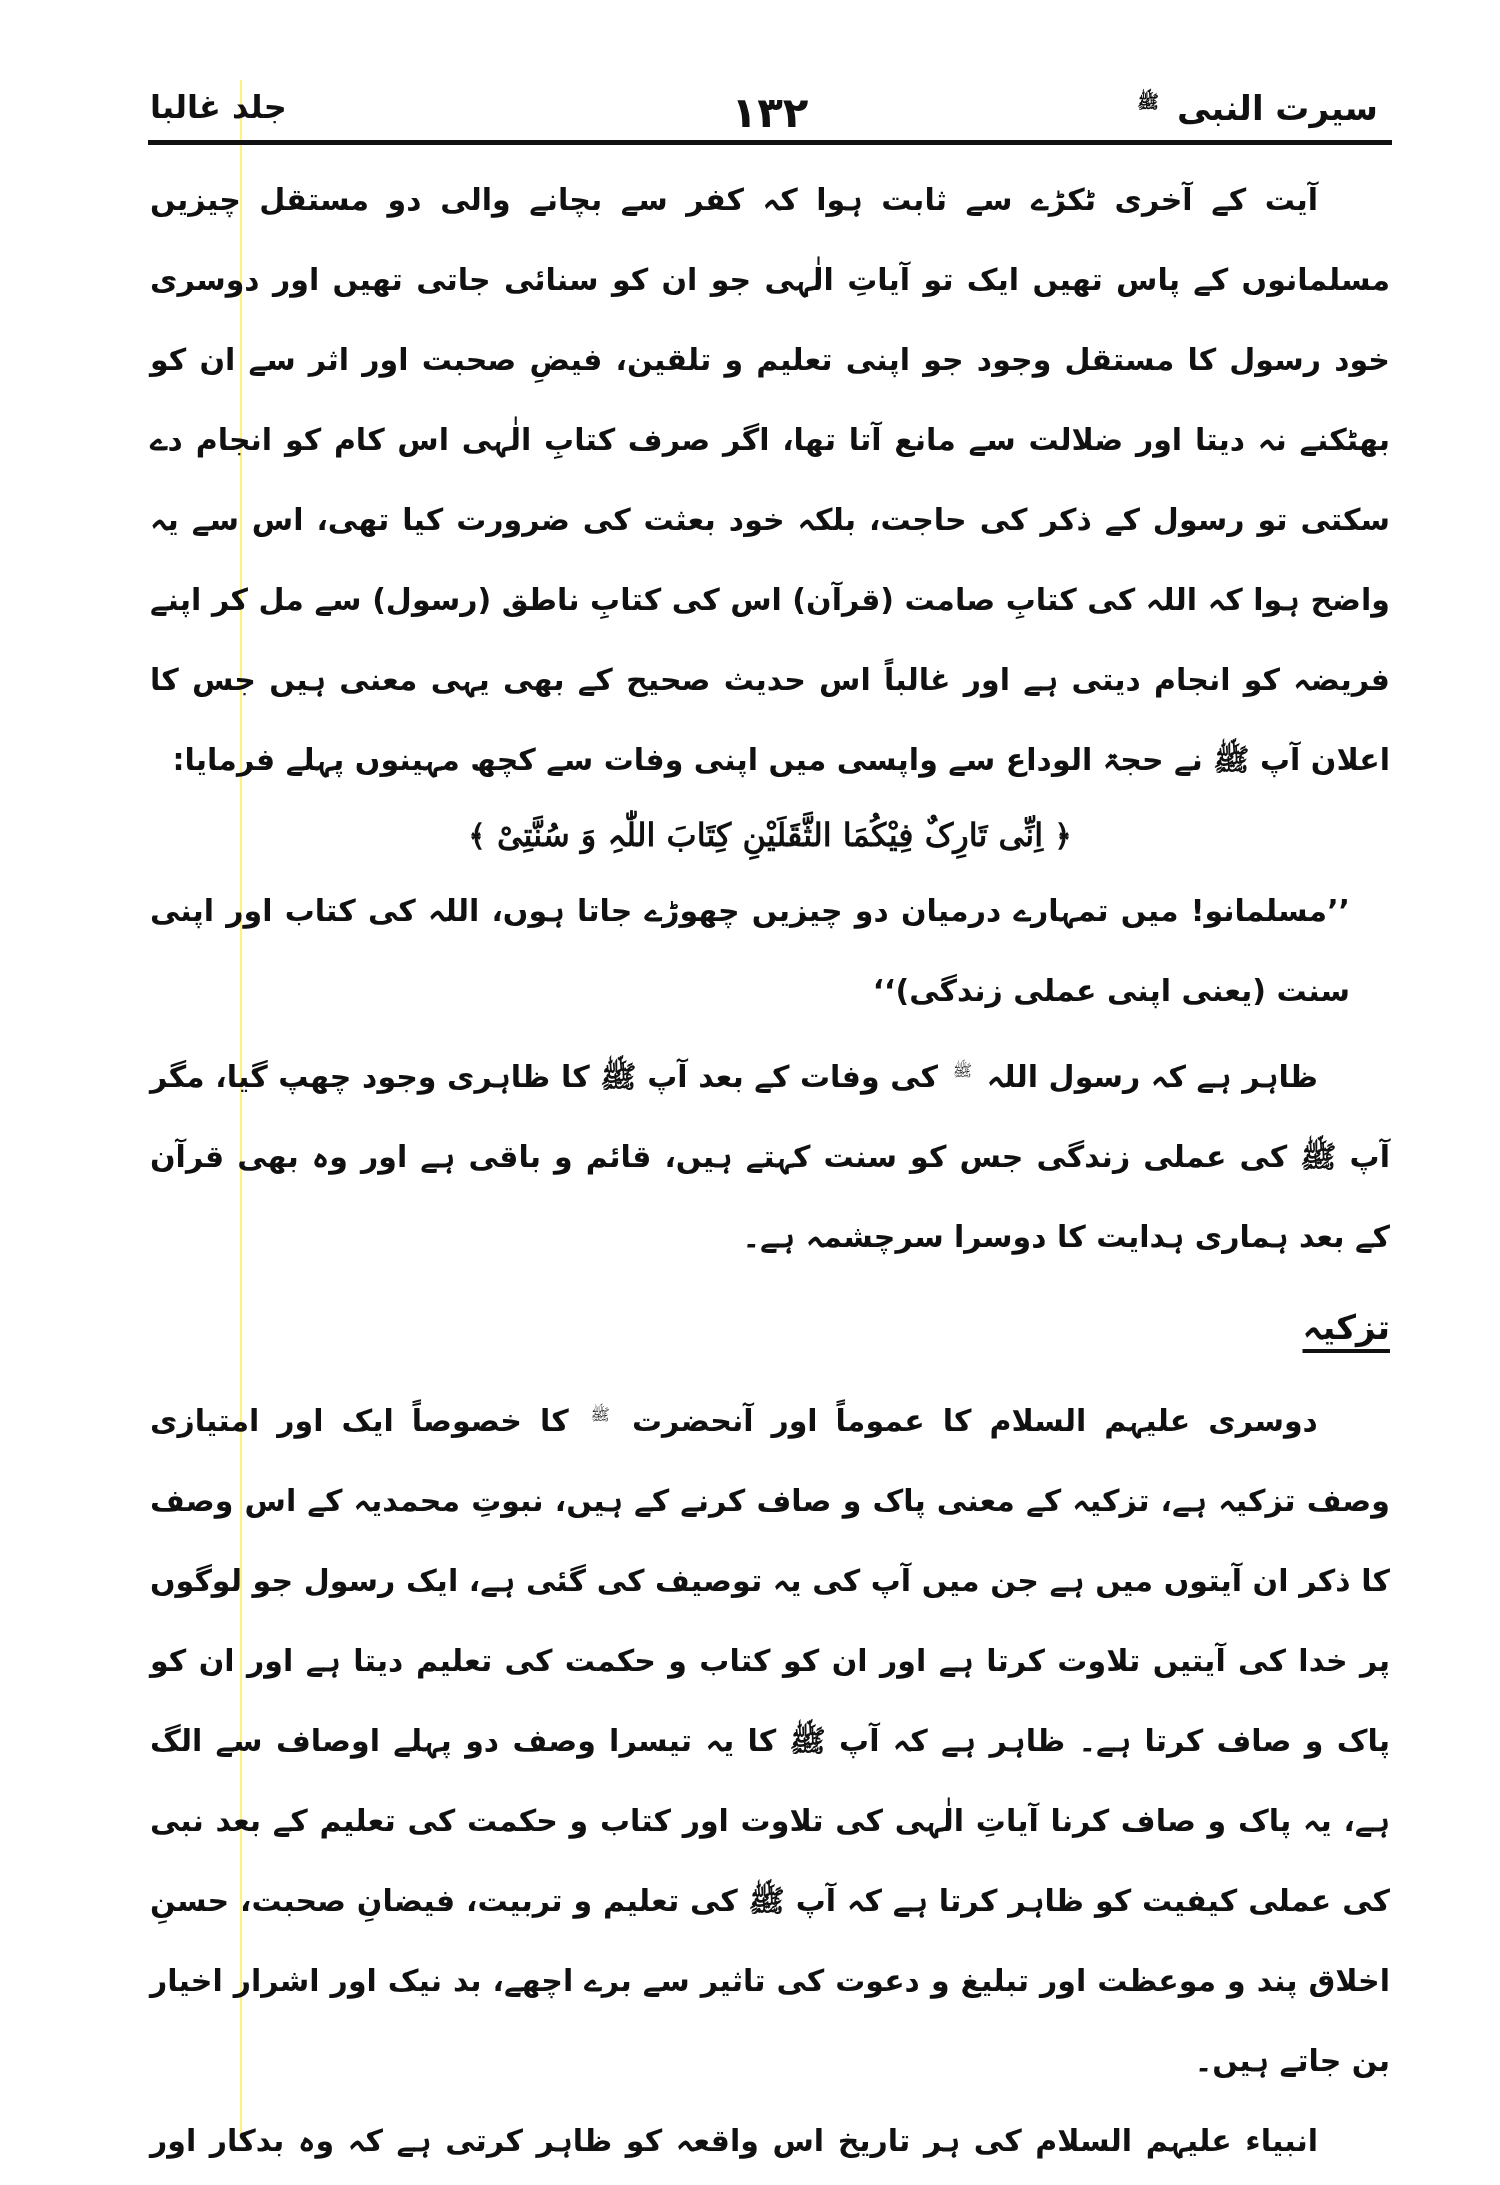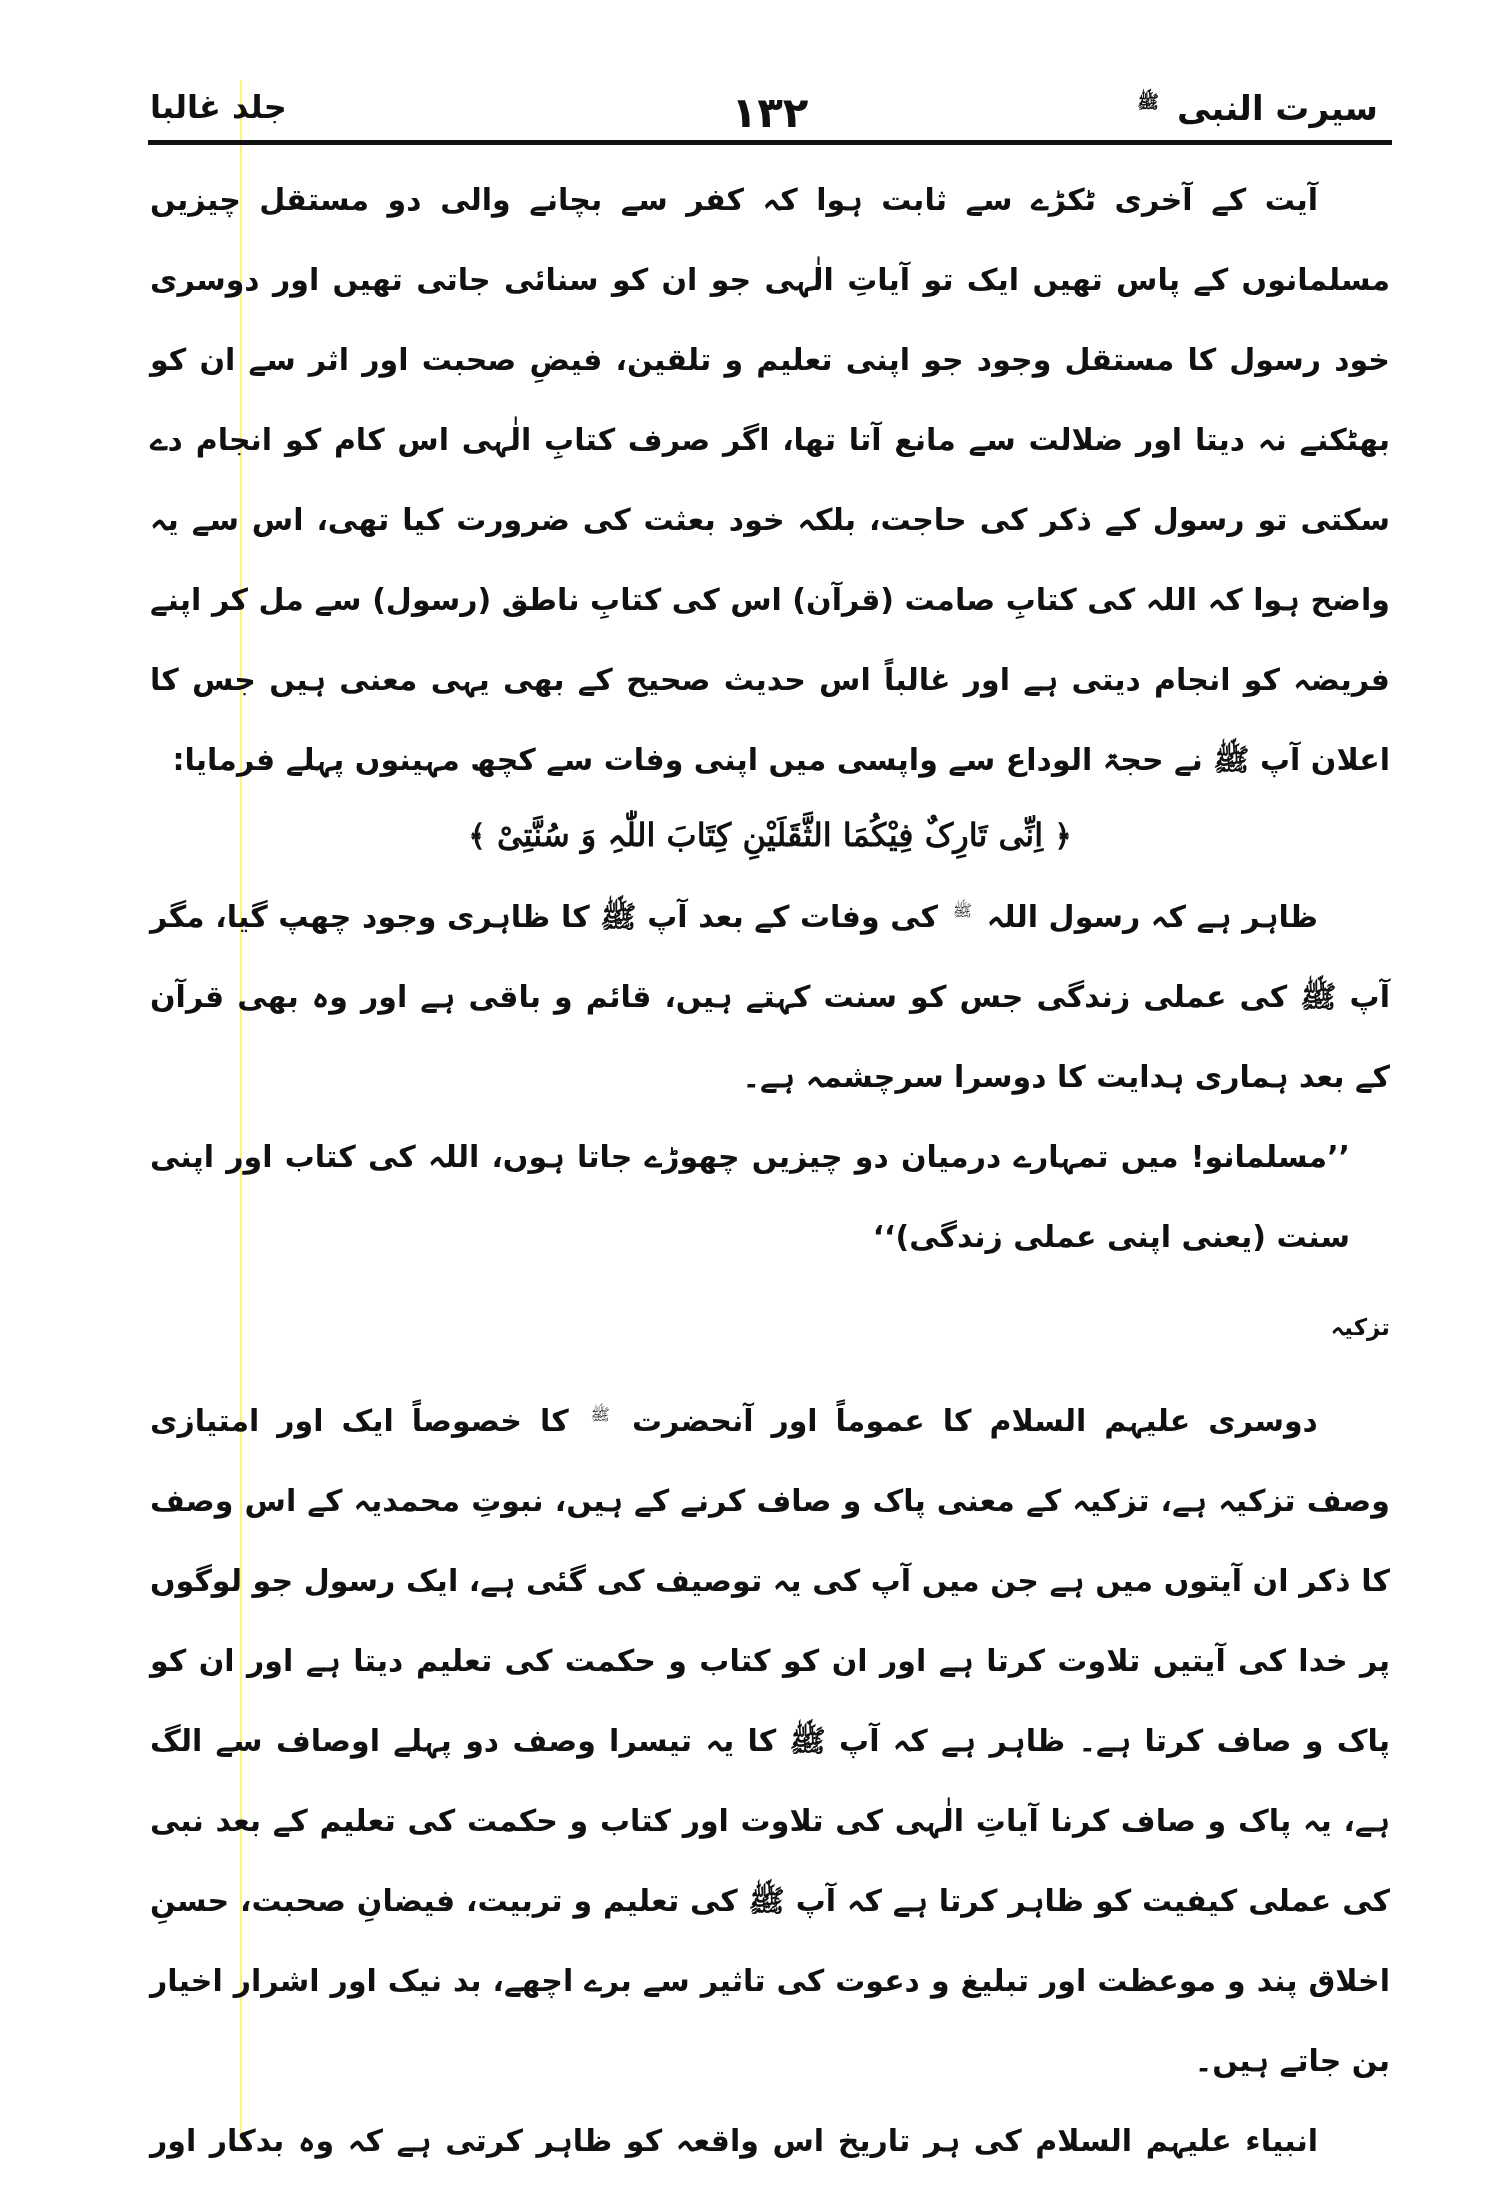--- a/index.html
+++ b/index.html
@@ -30,22 +30,22 @@
     line-height: 80px;
   }
   .para { margin: 0; text-indent: 72px; }
   .verse {
     text-align: left; text-align-last: center; margin: 0;
     font-family: "DejaVu Serif", serif; font-size: 32px; line-height: 70px;
   }
   .verse .bracket { font-size: 30px; color: #111; }
   .quote { margin: 0 40px 0 0; text-indent: 0; }
   .heading {
-    margin: 20px 0 18px 0; text-indent: 0; font-size: 23px; line-height: 60px;
-    text-underline-offset: 10px; text-decoration-thickness: 4px;
+    margin: 20px 0 18px 0; text-indent: 0; font-size: 34px; line-height: 60px;
+    text-decoration: underline; text-underline-offset: 10px; text-decoration-thickness: 4px;
     display: block;
   }
   .honor { font-size: 16px; vertical-align: super; font-weight: normal; margin: 0 4px; }
 </style>
 </head>
 <body>
 
 <div class="page">
   <div class="highlight-line"></div>
 
@@ -61,27 +61,27 @@
 
   <div class="body-text">
     <p class="para">آیت کے آخری ٹکڑے سے ثابت ہوا کہ کفر سے بچانے والی دو مستقل چیزیں مسلمانوں کے پاس تھیں ایک تو آیاتِ الٰہی جو ان کو سنائی جاتی تھیں اور دوسری خود رسول کا مستقل وجود جو اپنی تعلیم و تلقین، فیضِ صحبت اور اثر سے ان کو بھٹکنے نہ دیتا اور ضلالت سے مانع آتا تھا، اگر صرف کتابِ الٰہی اس کام کو انجام دے سکتی تو رسول کے ذکر کی حاجت، بلکہ خود بعثت کی ضرورت کیا تھی، اس سے یہ واضح ہوا کہ اللہ کی کتابِ صامت (قرآن) اس کی کتابِ ناطق (رسول) سے مل کر اپنے فریضہ کو انجام دیتی ہے اور غالباً اس حدیث صحیح کے بھی یہی معنی ہیں جس کا اعلان آپ ﷺ نے حجۃ الوداع سے واپسی میں اپنی وفات سے کچھ مہینوں پہلے فرمایا:</p>
 
     <p class="verse">
       <span class="bracket">﴿</span>
       <span>اِنِّی تَارِکٌ فِیْکُمَا الثَّقَلَیْنِ کِتَابَ اللّٰہِ وَ سُنَّتِیْ</span>
       <span class="bracket">﴾</span>
     </p>
 
+    <p class="para quote">’’مسلمانو! میں تمہارے درمیان دو چیزیں چھوڑے جاتا ہوں، اللہ کی کتاب اور اپنی سنت (یعنی اپنی عملی زندگی)‘‘</p>
+
     <p class="para">
       <span>ظاہر ہے کہ رسول اللہ</span>
       <span class="honor">ﷺ</span>
       <span>کی وفات کے بعد آپ ﷺ کا ظاہری وجود چھپ گیا، مگر آپ ﷺ کی عملی زندگی جس کو سنت کہتے ہیں، قائم و باقی ہے اور وہ بھی قرآن کے بعد ہماری ہدایت کا دوسرا سرچشمہ ہے۔</span>
     </p>
-
-    <p class="para quote">’’مسلمانو! میں تمہارے درمیان دو چیزیں چھوڑے جاتا ہوں، اللہ کی کتاب اور اپنی سنت (یعنی اپنی عملی زندگی)‘‘</p>
 
     <p class="para heading">تزکیہ</p>
 
     <p class="para">
       <span>دوسری علیہم السلام کا عموماً اور آنحضرت</span>
       <span class="honor">ﷺ</span>
       <span>کا خصوصاً ایک اور امتیازی وصف تزکیہ ہے، تزکیہ کے معنی پاک و صاف کرنے کے ہیں، نبوتِ محمدیہ کے اس وصف کا ذکر ان آیتوں میں ہے جن میں آپ کی یہ توصیف کی گئی ہے، ایک رسول جو لوگوں پر خدا کی آیتیں تلاوت کرتا ہے اور ان کو کتاب و حکمت کی تعلیم دیتا ہے اور ان کو پاک و صاف کرتا ہے۔ ظاہر ہے کہ آپ ﷺ کا یہ تیسرا وصف دو پہلے اوصاف سے الگ ہے، یہ پاک و صاف کرنا آیاتِ الٰہی کی تلاوت اور کتاب و حکمت کی تعلیم کے بعد نبی کی عملی کیفیت کو ظاہر کرتا ہے کہ آپ ﷺ کی تعلیم و تربیت، فیضانِ صحبت، حسنِ اخلاق پند و موعظت اور تبلیغ و دعوت کی تاثیر سے برے اچھے، بد نیک اور اشرار اخیار بن جاتے ہیں۔</span>
     </p>
 
     <p class="para">انبیاء علیہم السلام کی ہر تاریخ اس واقعہ کو ظاہر کرتی ہے کہ وہ بدکار اور گمراہ قوموں میں مبعوث ہوئے، ہر طرح کی اذیتیں اٹھائیں، تکلیفیں سہیں، مصیبتیں جھیلیں اور آخر تاریکی کو روشنی سے، جہالت کو علم سے اور کفر کو توحید سے بدل کر رہے اور مدت تک ان کی تاثیر کا فیض جاری رہا، ان کا یہ وصفِ تزکیہ وحی و الہام کے علاوہ ان کے جسم و جان اور زبان و دل کی کیمیا اثری کا نام ہے، خواہ ان کی زبان اس وقت وحیِ الٰہی سے مترنم ہو یا خاموش، ہر آن آفتابِ حق کی کرنیں مطلعِ نبوت سے نکل نکل کر دلوں کی سرزمین کو روشن کرتی رہتی تھیں۔</p>

